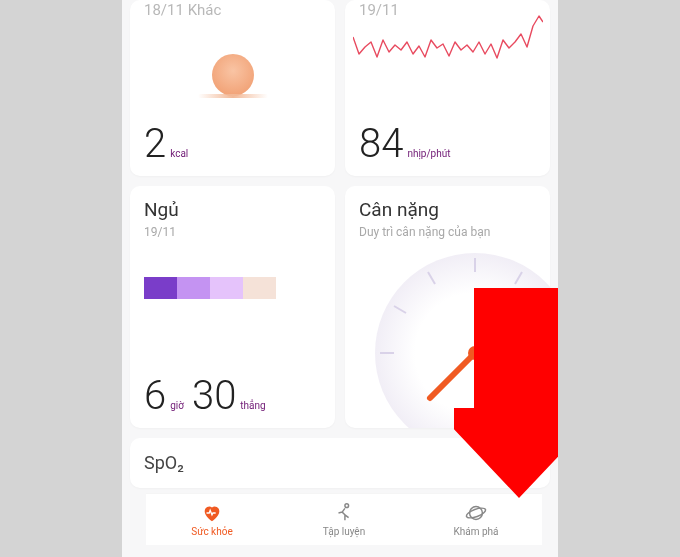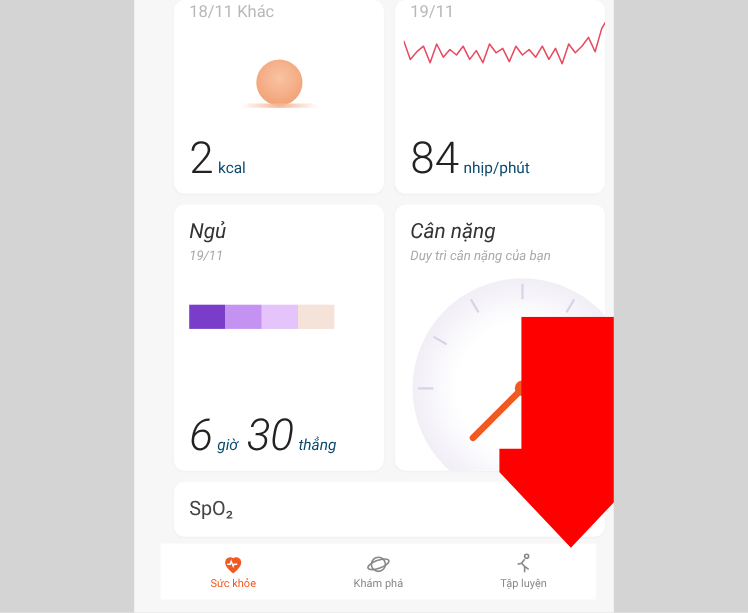--- a/index.html
+++ b/index.html
@@ -15,38 +15,37 @@
     position: absolute;
     left: 122px;
     top: 0;
     width: 436px;
     height: 557px;
     background: #f7f7f8;
     overflow: hidden;
   }
   .cards {
     padding: 0 8px;
-    margin-left: 28px;
   }
   .card-row {
     display: flex;
     gap: 10px;
     margin-bottom: 10px;
   }
   .card {
     background: #ffffff;
     border-radius: 10px;
     flex: 1;
     padding: 12px 14px 14px 14px;
     position: relative;
     overflow: hidden;
     box-shadow: 0 1px 2px rgba(0,0,0,0.03);
   }
   .card-top .card { height: 176px; padding-top: 0; }
-  .card-mid .card { height: 242px; font-style: italic; }
+  .card-mid .card { height: 242px; }
   .card-bot .card { height: 50px; padding: 14px 14px 0 14px; }
   .date-label {
     color: #b8b8b8;
     font-size: 15px;
     font-weight: 400;
   }
   .card-title {
     color: #333;
     font-size: 19px;
     font-weight: 400;
@@ -63,22 +62,22 @@
     display: flex;
     align-items: baseline;
   }
   .big-num {
     font-size: 40px;
     font-weight: 300;
     color: #222;
     line-height: 1;
   }
   .unit {
-    font-size: 14px;
-    color: #0c4a6e;
+    font-size: 10px;
+    color: #701a75;
     margin-left: 4px;
     margin-right: 8px;
   }
   
   .cal-icon {
     position: absolute;
     left: 50%;
     top: 42px;
     transform: translateX(-50%);
     width: 70px;
@@ -269,34 +268,34 @@
         <svg width="22" height="22" viewBox="0 0 24 24">
             <path fill="#f05a22" d="M12 21s-8-5.3-8-11a5 5 0 0 1 8-4 5 5 0 0 1 8 4c0 5.7-8 11-8 11z"></path>
             <path stroke="#fff" stroke-width="1.4" fill="none" d="M6 12h3l1-3 2 5 1-2h3"></path>
           </svg>
       </span>
       <span>Sức khỏe</span>
     </div>
     <div class="nav-item">
       <span class="nav-ico">
         <svg width="22" height="22" viewBox="0 0 24 24" fill="none" stroke="#888" stroke-width="1.6">
+            <circle cx="15" cy="4" r="2"></circle>
+            <path d="M13 7l-3 4 3 3v6M10 11l-4 1M13 14l4 3"></path>
+          </svg>
+      </span>
+      <span>Tập luyện</span>
+    </div>
+    <div class="nav-item">
+      <span class="nav-ico">
+        <svg width="22" height="22" viewBox="0 0 24 24" fill="none" stroke="#888" stroke-width="1.6">
             <circle cx="12" cy="12" r="7"></circle>
             <ellipse cx="12" cy="12" rx="11" ry="4" transform="rotate(-20 12 12)"></ellipse>
           </svg>
       </span>
       <span>Khám phá</span>
     </div>
-    <div class="nav-item">
-      <span class="nav-ico">
-        <svg width="22" height="22" viewBox="0 0 24 24" fill="none" stroke="#888" stroke-width="1.6">
-            <circle cx="15" cy="4" r="2"></circle>
-            <path d="M13 7l-3 4 3 3v6M10 11l-4 1M13 14l4 3"></path>
-          </svg>
-      </span>
-      <span>Tập luyện</span>
-    </div>
   </div>
 
   <svg class="arrow-annot" viewBox="0 0 160 220">
     <path d="M20 0 L110 0 L110 120 L150 120 L65 210 L-20 120 L20 120 Z" fill="#ff0000"></path>
   </svg>
 
 </div>
 
 </body></html>

